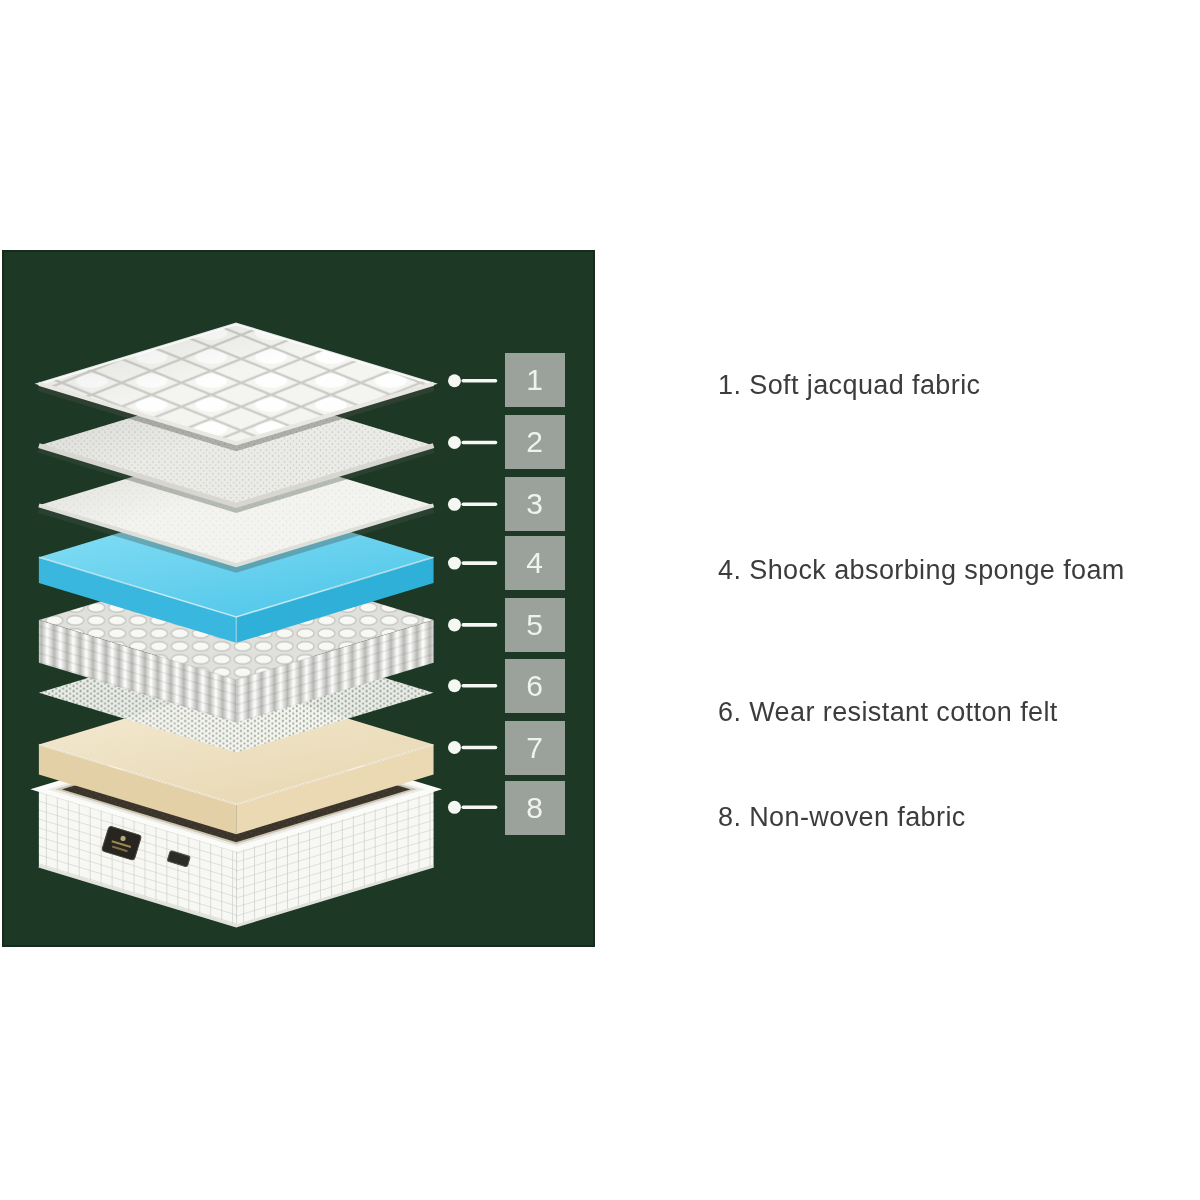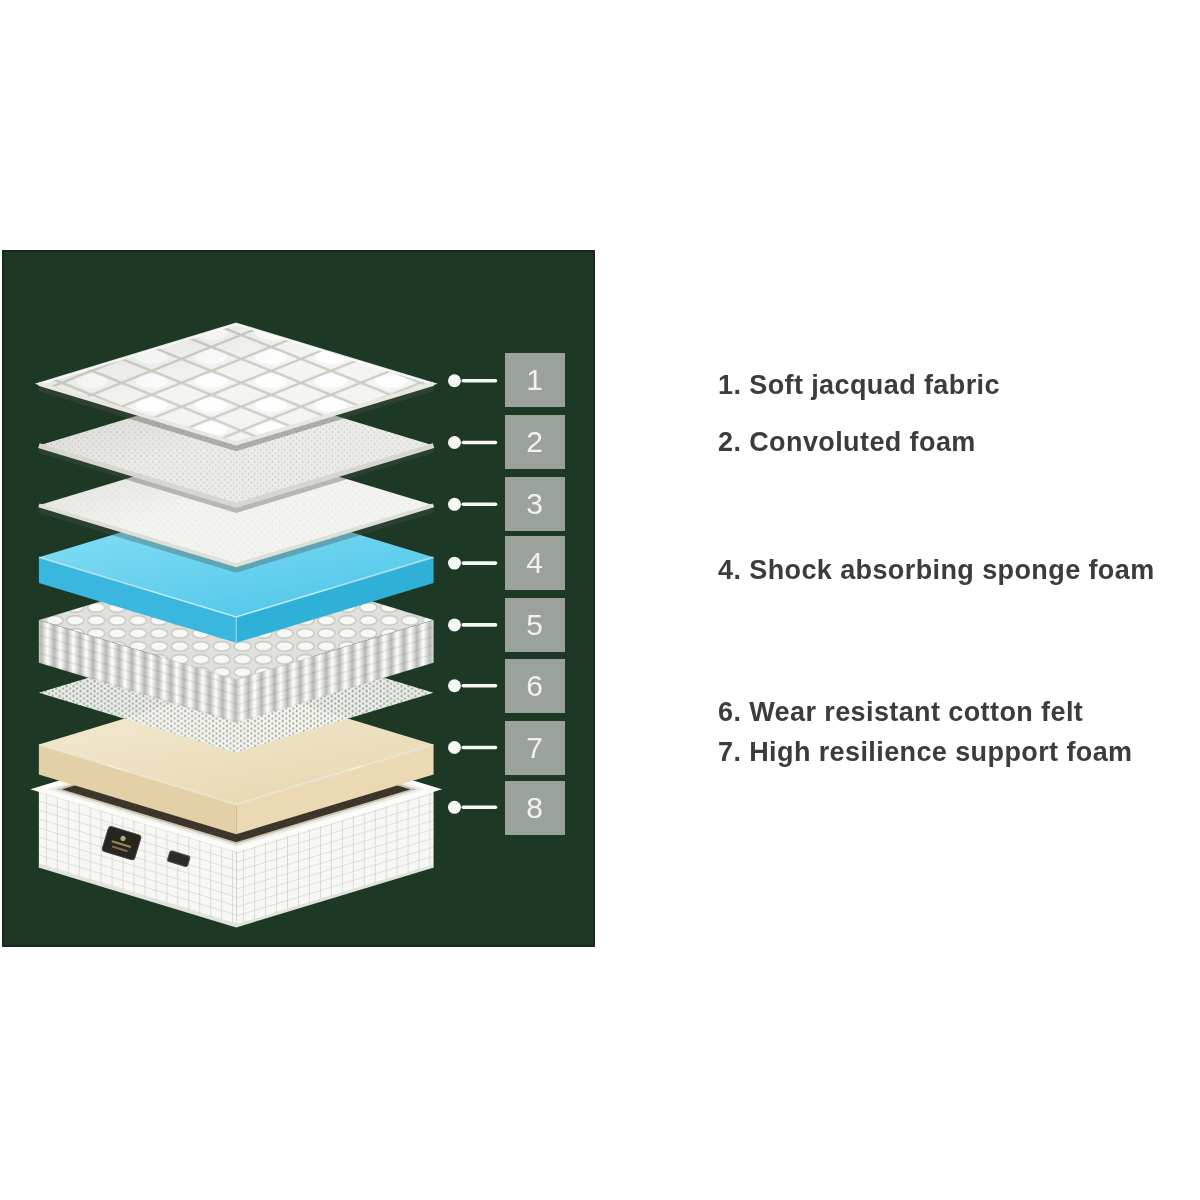--- a/index.html
+++ b/index.html
@@ -8,21 +8,21 @@
   .panel{position:absolute;left:2px;top:250px;width:593px;height:697px;background:#1d3824;
          box-shadow:inset 0 0 0 2px rgba(0,0,0,0.22);}
   .panel svg{position:absolute;left:0;top:0;}
   .num-box{position:absolute;left:503px;width:60px;height:54px;background:#9ba19b;
            display:flex;align-items:center;justify-content:center;
            color:#f0f2ef;font-size:30px;font-weight:300;letter-spacing:1px;}
   .nb1{top:103px}.nb2{top:165px}.nb3{top:227px}.nb4{top:286px}
   .nb5{top:348px}.nb6{top:409px}.nb7{top:471px}.nb8{top:531px}
   .legend{position:absolute;left:718px;top:0;width:460px;height:1200px;}
   .legend-item{position:absolute;left:0;font-size:27px;color:#3c3c3c;letter-spacing:0.4px;
-               line-height:34px;white-space:nowrap;font-weight:bold;}
+               line-height:34px;white-space:nowrap;}
   .li1{top:368px}.li2{top:425px}.li3{top:488px}.li4{top:553px}
   .li5{top:616px}.li6{top:695px}.li7{top:735px}.li8{top:800px}
 </style>
 </head>
 <body>
 
 <div class="stage">
 
   <div class="panel">
     <svg width="593" height="697" viewBox="0 0 595 697">
@@ -212,19 +212,18 @@
     <div class="num-box nb7">
         <span>7</span>
       </div>
     <div class="num-box nb8">
         <span>8</span>
       </div>
   </div>
 
   <div class="legend">
     <div class="legend-item li1">1. Soft jacquad fabric</div>
-    <div class="legend-item li2">2. Convoluted foam</div>
     <div class="legend-item li4">4. Shock absorbing sponge foam</div>
     <div class="legend-item li6">6. Wear resistant cotton felt</div>
-    <div class="legend-item li7">7. High resilience support foam</div>
+    <div class="legend-item li8">8. Non-woven fabric</div>
   </div>
 
 </div>
 
 </body></html>

